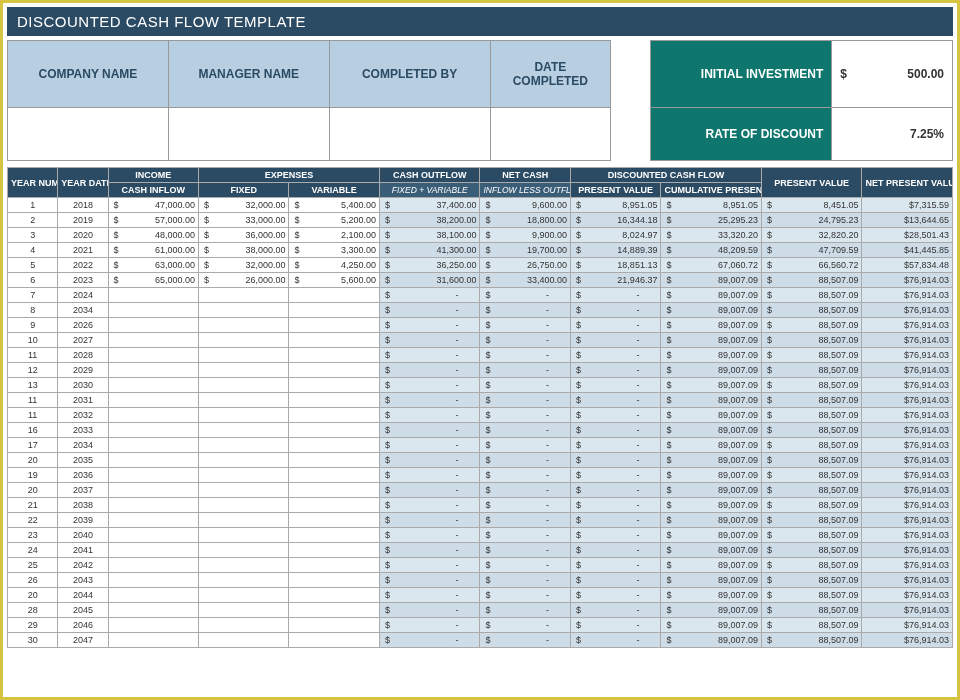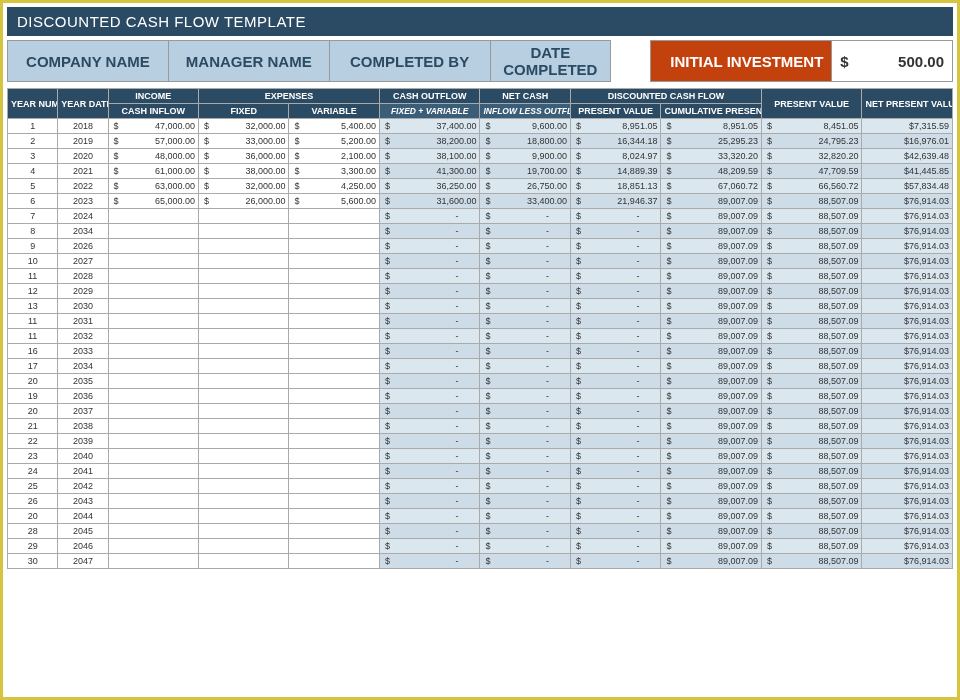--- a/index.html
+++ b/index.html
@@ -24,32 +24,32 @@
   }
   .meta-wrap {
     margin-top: 4px;
   }
   table.meta {
     border-collapse: collapse;
     width: 100%;
   }
   table.meta td, table.meta th {
     border: 1px solid #999;
-    padding: 3px 6px;
-    font-size: 15px;
+    padding: 19px 6px;
+    font-size: 12px;
     height: 14px;
   }
   .meta .hdr {
     background: #b7cfe0;
     font-weight: bold;
     text-align: center;
     color: #2b4a63;
   }
   .meta .hdr-dark {
-    background: #c2410c;
+    background: #0f766e;
     color: #fff;
     font-weight: bold;
     text-align: right;
     padding-right: 8px;
   }
   .meta .val {
     text-align: right;
     padding-right: 8px;
     font-weight: bold;
   }
@@ -70,21 +70,21 @@
   table.data th {
     background: #2b4a63;
     color: #fff;
     text-align: center;
     font-weight: bold;
     vertical-align: middle;
   }
   table.data th.sub {
     background: #3a5d78;
     font-style: italic;
-    font-weight: bold;
+    font-weight: normal;
     font-size: 8.5px;
   }
   .c-center { text-align: center; }
   .c-num {
     text-align: right;
     padding-right: 4px;
   }
   .dollar {
     float: left;
     padding-left: 2px;
@@ -102,20 +102,29 @@
 <table class="meta">
   <tbody>
         <tr>
     <td class="hdr" style="width:16%">COMPANY NAME</td>
     <td class="hdr" style="width:16%">MANAGER NAME</td>
     <td class="hdr" style="width:16%">COMPLETED BY</td>
     <td class="hdr" style="width:12%">DATE COMPLETED</td>
     <td style="border:none;width:4%"></td>
     <td class="hdr-dark" style="width:18%">INITIAL INVESTMENT</td>
     <td class="val" style="width:12%"><span class="dollar">$</span><span>500.00</span></td>
+  </tr>
+  <tr>
+    <td class="blank"></td>
+    <td class="blank"></td>
+    <td class="blank"></td>
+    <td class="blank"></td>
+    <td style="border:none"></td>
+    <td class="hdr-dark">RATE OF DISCOUNT</td>
+    <td class="val">7.25%</td>
   </tr>
 </tbody>
     </table>
 </div>
 
 <table class="data">
   <colgroup>
     <col style="width:5%">
       <col style="width:5%">
     <col style="width:9%">
@@ -168,34 +177,34 @@
         <td class="c-center">2</td>
         <td class="c-center">2019</td>
         <td class="white c-num"><span class="dollar">$</span>57,000.00</td>
         <td class="white c-num"><span class="dollar">$</span>33,000.00</td>
         <td class="white c-num"><span class="dollar">$</span>5,200.00</td>
         <td class="shade-alt c-num"><span class="dollar">$</span>38,200.00</td>
         <td class="shade-alt c-num"><span class="dollar">$</span>18,800.00</td>
         <td class="shade-alt c-num"><span class="dollar">$</span>16,344.18</td>
         <td class="shade-alt c-num"><span class="dollar">$</span>25,295.23</td>
         <td class="shade-alt c-num"><span class="dollar">$</span>24,795.23</td>
-        <td class="shade-alt c-num">$16,976.01</td>
+        <td class="shade-alt c-num">$13,644.65</td>
       </tr>
       <tr>
         <td class="c-center">3</td>
         <td class="c-center">2020</td>
         <td class="white c-num"><span class="dollar">$</span>48,000.00</td>
         <td class="white c-num"><span class="dollar">$</span>36,000.00</td>
         <td class="white c-num"><span class="dollar">$</span>2,100.00</td>
         <td class="shade c-num"><span class="dollar">$</span>38,100.00</td>
         <td class="shade c-num"><span class="dollar">$</span>9,900.00</td>
         <td class="shade c-num"><span class="dollar">$</span>8,024.97</td>
         <td class="shade c-num"><span class="dollar">$</span>33,320.20</td>
         <td class="shade c-num"><span class="dollar">$</span>32,820.20</td>
-        <td class="shade c-num">$42,639.48</td>
+        <td class="shade c-num">$28,501.43</td>
       </tr>
       <tr>
         <td class="c-center">4</td>
         <td class="c-center">2021</td>
         <td class="white c-num"><span class="dollar">$</span>61,000.00</td>
         <td class="white c-num"><span class="dollar">$</span>38,000.00</td>
         <td class="white c-num"><span class="dollar">$</span>3,300.00</td>
         <td class="shade-alt c-num"><span class="dollar">$</span>41,300.00</td>
         <td class="shade-alt c-num"><span class="dollar">$</span>19,700.00</td>
         <td class="shade-alt c-num"><span class="dollar">$</span>14,889.39</td>

